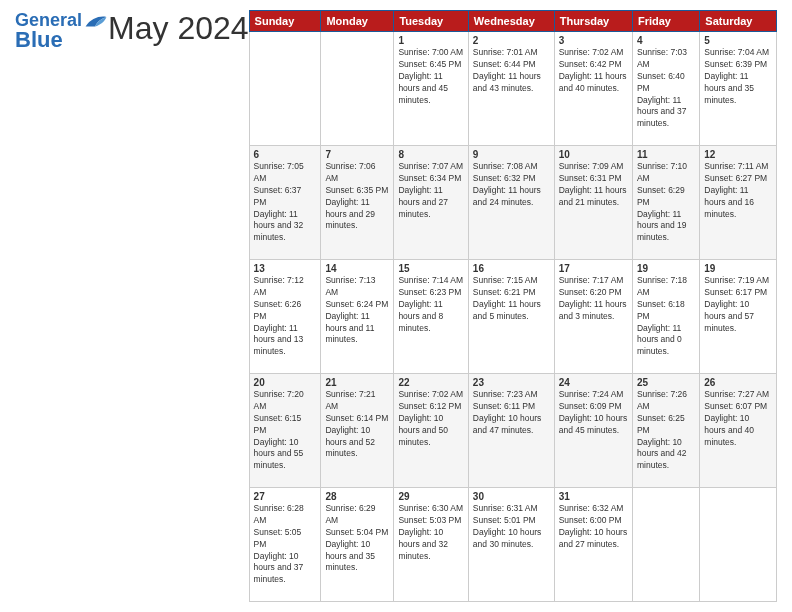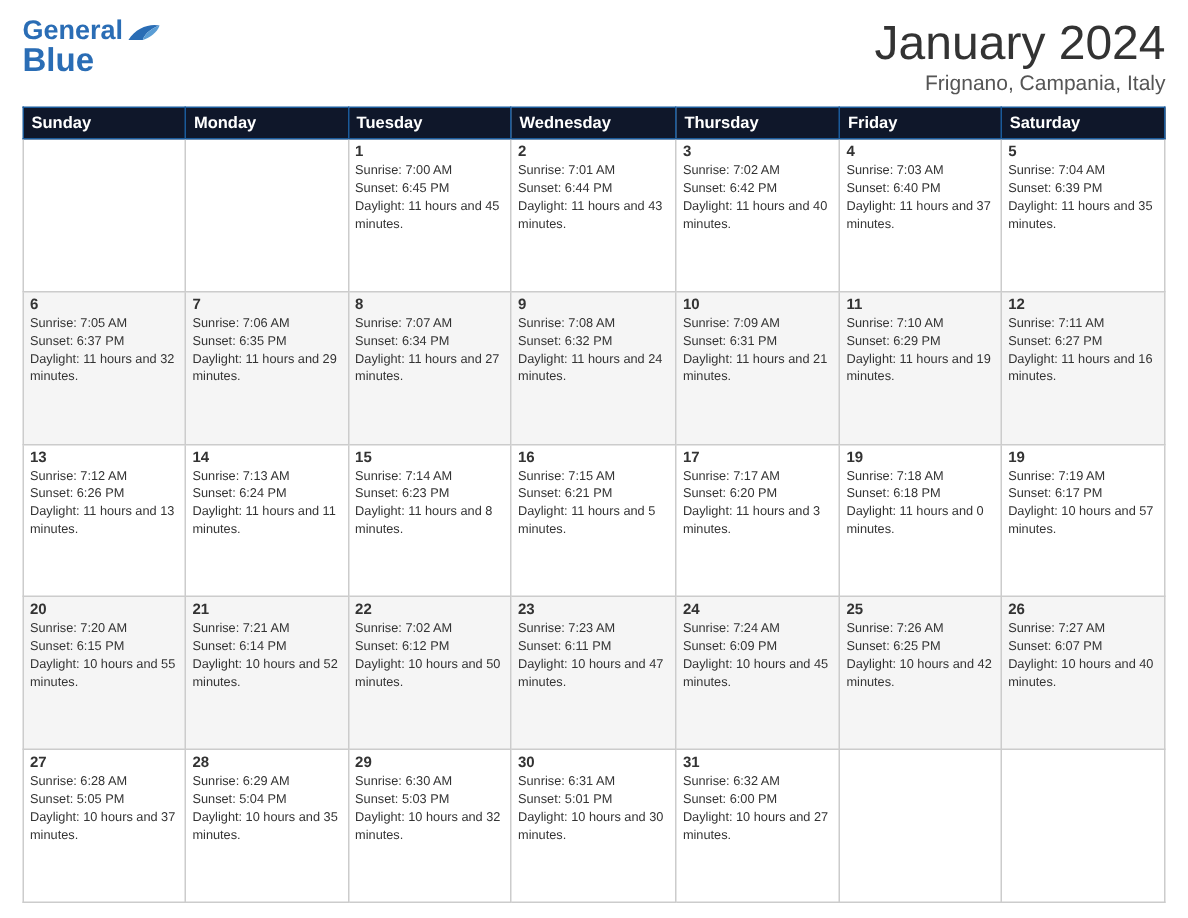--- a/index.html
+++ b/index.html
@@ -8,21 +8,20 @@
       height: 612px;
       font-family: Arial, sans-serif;
       background: #fff;
       overflow: hidden;
     }
     .page {
       width: 792px;
       height: 612px;
       padding: 10px 15px 10px 15px;
       display: flex;
-      flex-direction: column;
     }
     .header {
       display: flex;
       justify-content: space-between;
       align-items: flex-start;
       margin-bottom: 8px;
     }
     .logo {
       display: flex;
       align-items: center;
@@ -43,21 +42,21 @@
     .location-title {
       font-size: 14px;
       color: #555;
     }
     table {
       width: 100%;
       border-collapse: collapse;
       flex: 1;
     }
     thead tr th {
-      background-color: #0f172a;
+      background-color: #b91c1c;
       color: #fff;
       font-size: 11px;
       font-weight: bold;
       padding: 4px 5px;
       text-align: left;
       border: 1px solid #1a5a9a;
     }
     tbody tr td {
       border: 1px solid #ccc;
       vertical-align: top;
@@ -98,22 +97,21 @@
           <span style="font-size:18px; font-weight:bold; color:#2a6db5;">General</span>
           <svg class="logo-bird" viewBox="0 0 30 22" fill="none" xmlns="http://www.w3.org/2000/svg">
             <path d="M2 18 C8 8, 20 4, 28 6 C22 8, 16 12, 14 18" fill="#2a6db5"></path>
             <path d="M14 18 C16 12, 22 8, 28 6 C26 12, 20 16, 14 18" fill="#5a9dd5"></path>
           </svg>
         </div>
         <div style="font-size:22px; font-weight:bold; color:#2a6db5; margin-top:-4px;">Blue</div>
       </div>
     </div>
     <div class="title-block">
-      <div class="month-title">January 2024</div>
-      <div class="location-title">Frignano, Campania, Italy</div>
+      <div class="month-title">May 2024</div>
     </div>
   </div>
 
   <table>
     <thead>
       <tr>
       <th>Sunday</th>
           <th>Monday</th>
           <th>Tuesday</th>
           <th>Wednesday</th>

